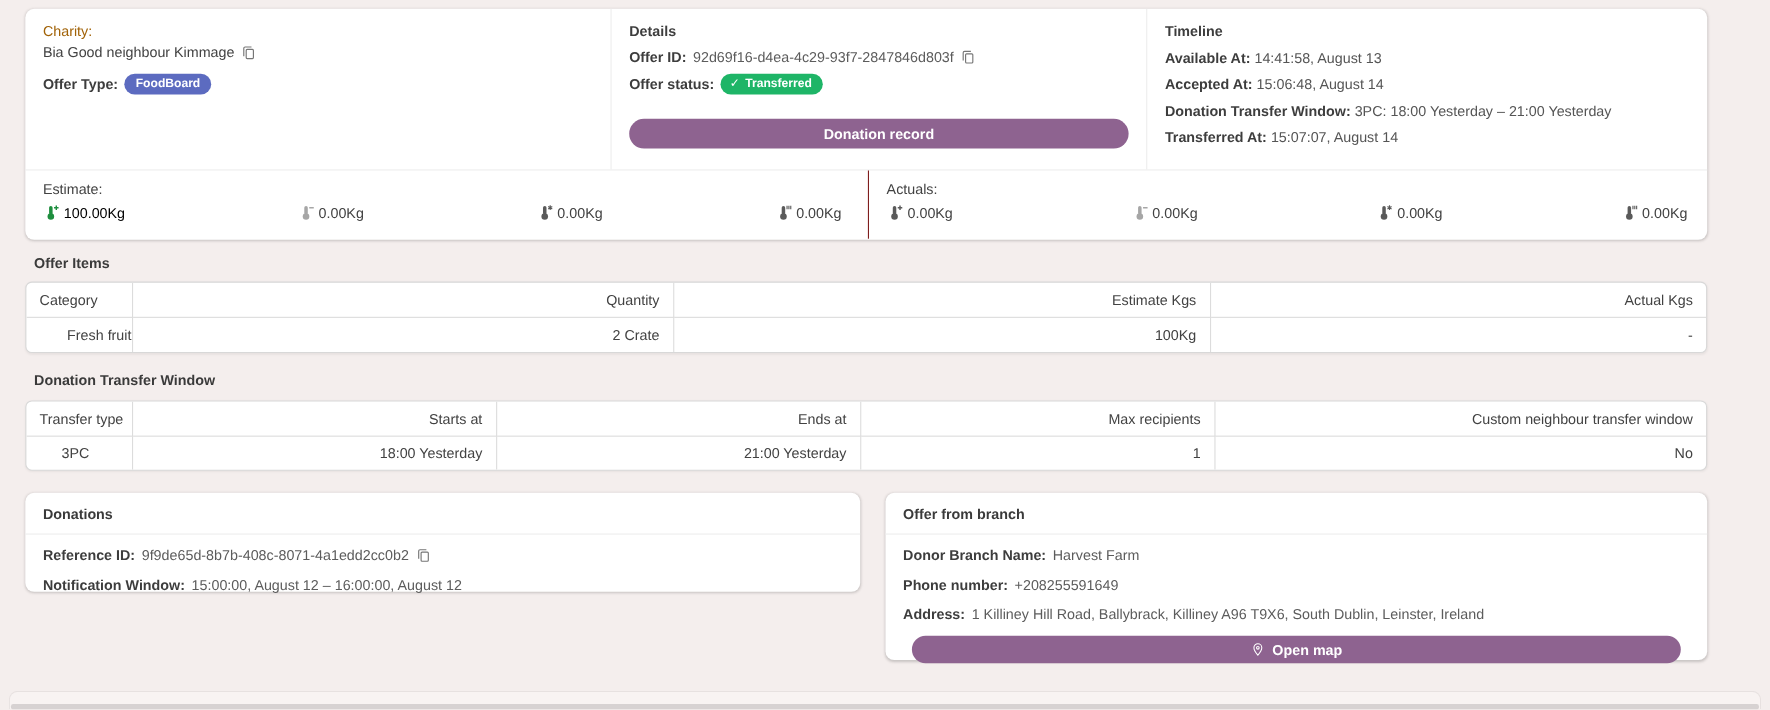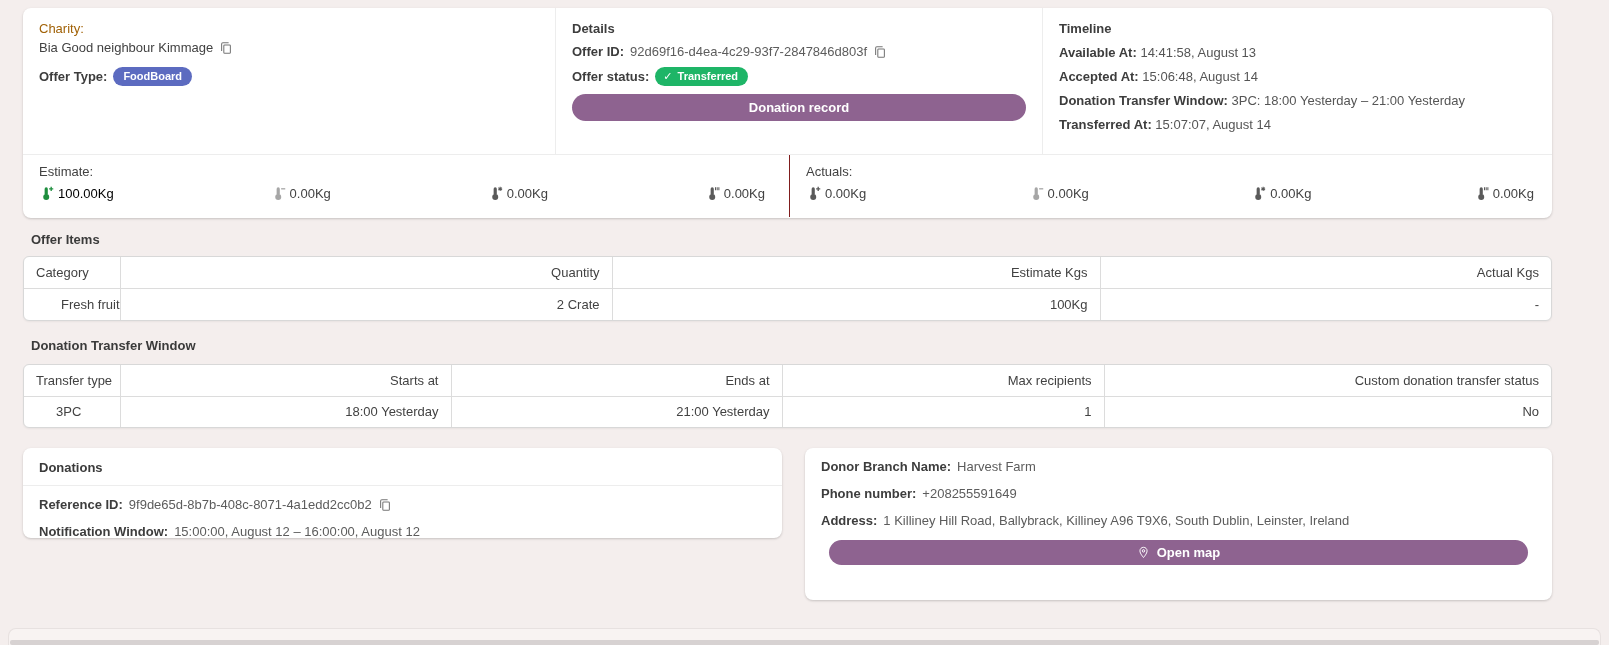--- a/index.html
+++ b/index.html
@@ -44,21 +44,21 @@
   .timeline-row { margin-top:9px; }
   .timeline-row .val { color:#555; }
   .tl-title { font-weight:bold; color:#3d3d3d; }
 
   .btn-purple {
     background:#8e6390; color:#fff; font-weight:bold; font-size:13px;
     border:none; border-radius:14px; cursor:pointer;
     display:flex; align-items:center; justify-content:center; gap:7px;
     font-family:inherit;
   }
-  .btn-donation-record { height:27px; width:100%; margin-top:8px; }
+  .btn-donation-record { height:27px; width:100%; margin-top:22px; }
 
   
   .card-top-row2 { display:flex; height:62px; }
   .half-est { width:767px; border-right:1px solid #7f1d1d; padding:9px 24px 0 16px; }
   .half-act { flex:1; padding:9px 18px 0 16px; }
   .strip-label { color:#424242; }
   .thermo-row { display:flex; justify-content:space-between; margin-top:7px; }
   .thermo-item { display:flex; align-items:center; gap:4px; color:#424242; }
   .thermo-item svg { display:block; }
   .t-green { color:#1e8e3e; }
@@ -312,21 +312,21 @@
           <col style="width:331px">
           <col style="width:322px">
           <col>
         </colgroup>
       <thead>
         <tr>
           <th class="al">Transfer type</th>
           <th class="ar">Starts at</th>
           <th class="ar">Ends at</th>
           <th class="ar">Max recipients</th>
-          <th class="ar">Custom donation transfer status</th>
+          <th class="ar">Custom neighbour transfer window</th>
         </tr>
       </thead>
       <tbody>
         <tr>
           <td class="al">3PC</td>
           <td class="ar">18:00 Yesterday</td>
           <td class="ar">21:00 Yesterday</td>
           <td class="ar">1</td>
           <td class="ar">No</td>
         </tr>
@@ -347,20 +347,21 @@
         </button>
       </div>
       <div class="kv-row">
         <span class="lbl">Notification Window:</span>
         <span class="val">15:00:00, August 12 – 16:00:00, August 12</span>
       </div>
     </div>
   </div>
 
   <div class="card card-branch">
+    <div class="card-head">Offer from branch</div>
     <div class="card-body">
       <div class="kv-row">
         <span class="lbl">Donor Branch Name:</span>
         <span class="val">Harvest Farm</span>
       </div>
       <div class="kv-row">
         <span class="lbl">Phone number:</span>
         <span class="val">+208255591649</span>
       </div>
       <div class="kv-row">

